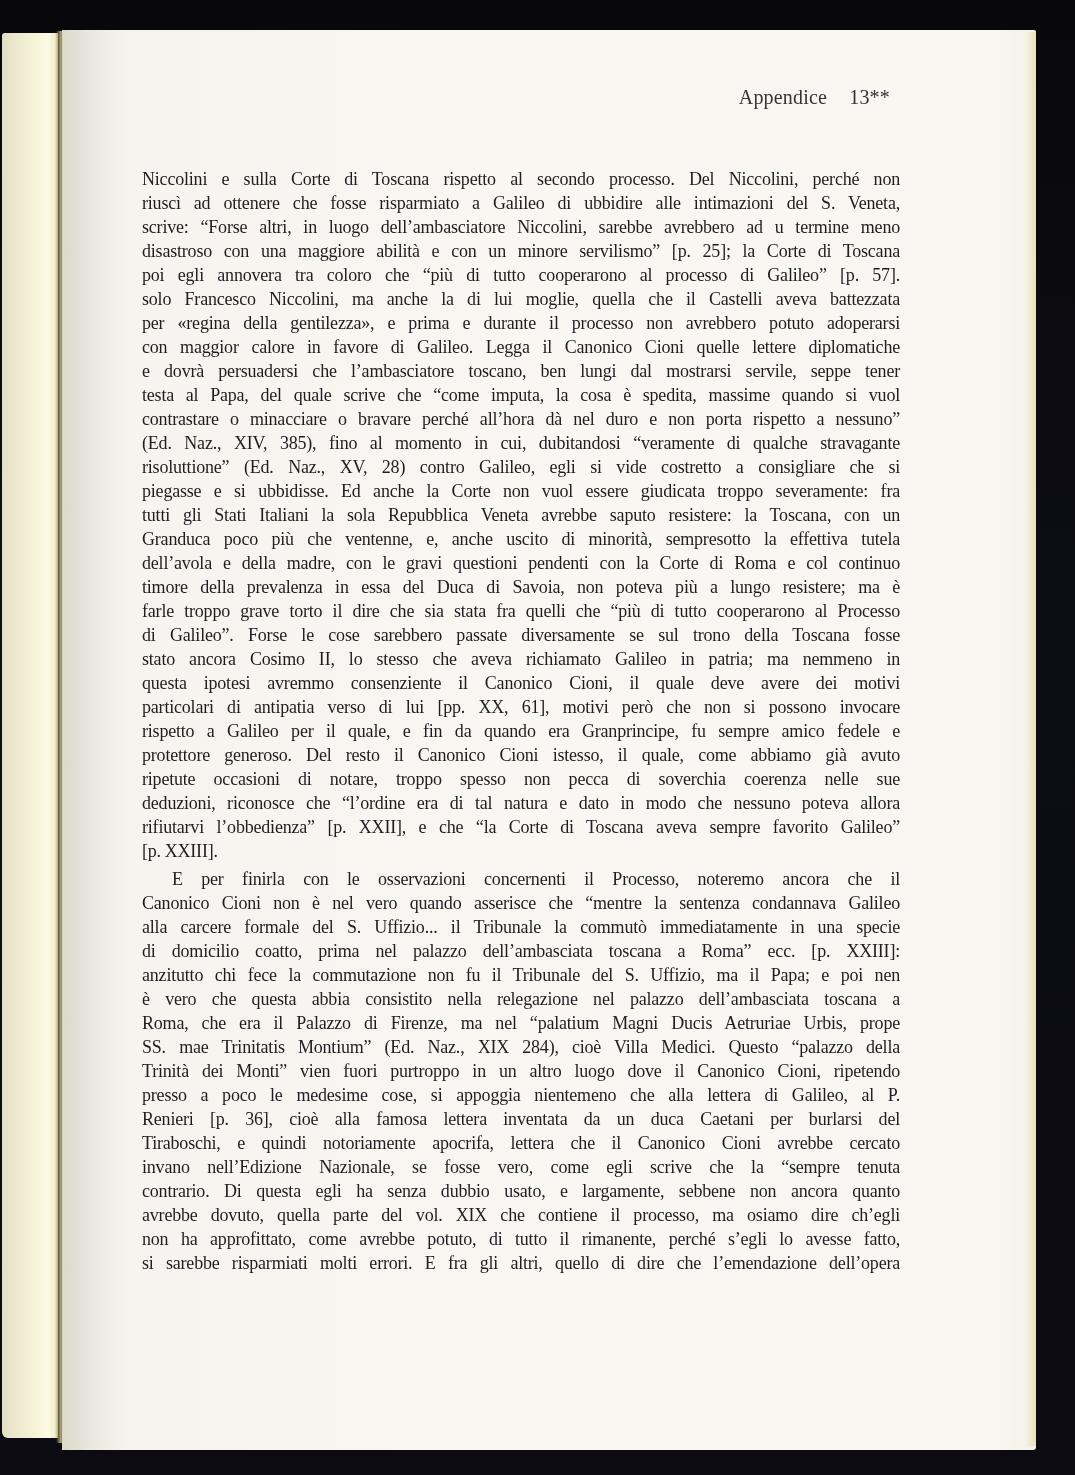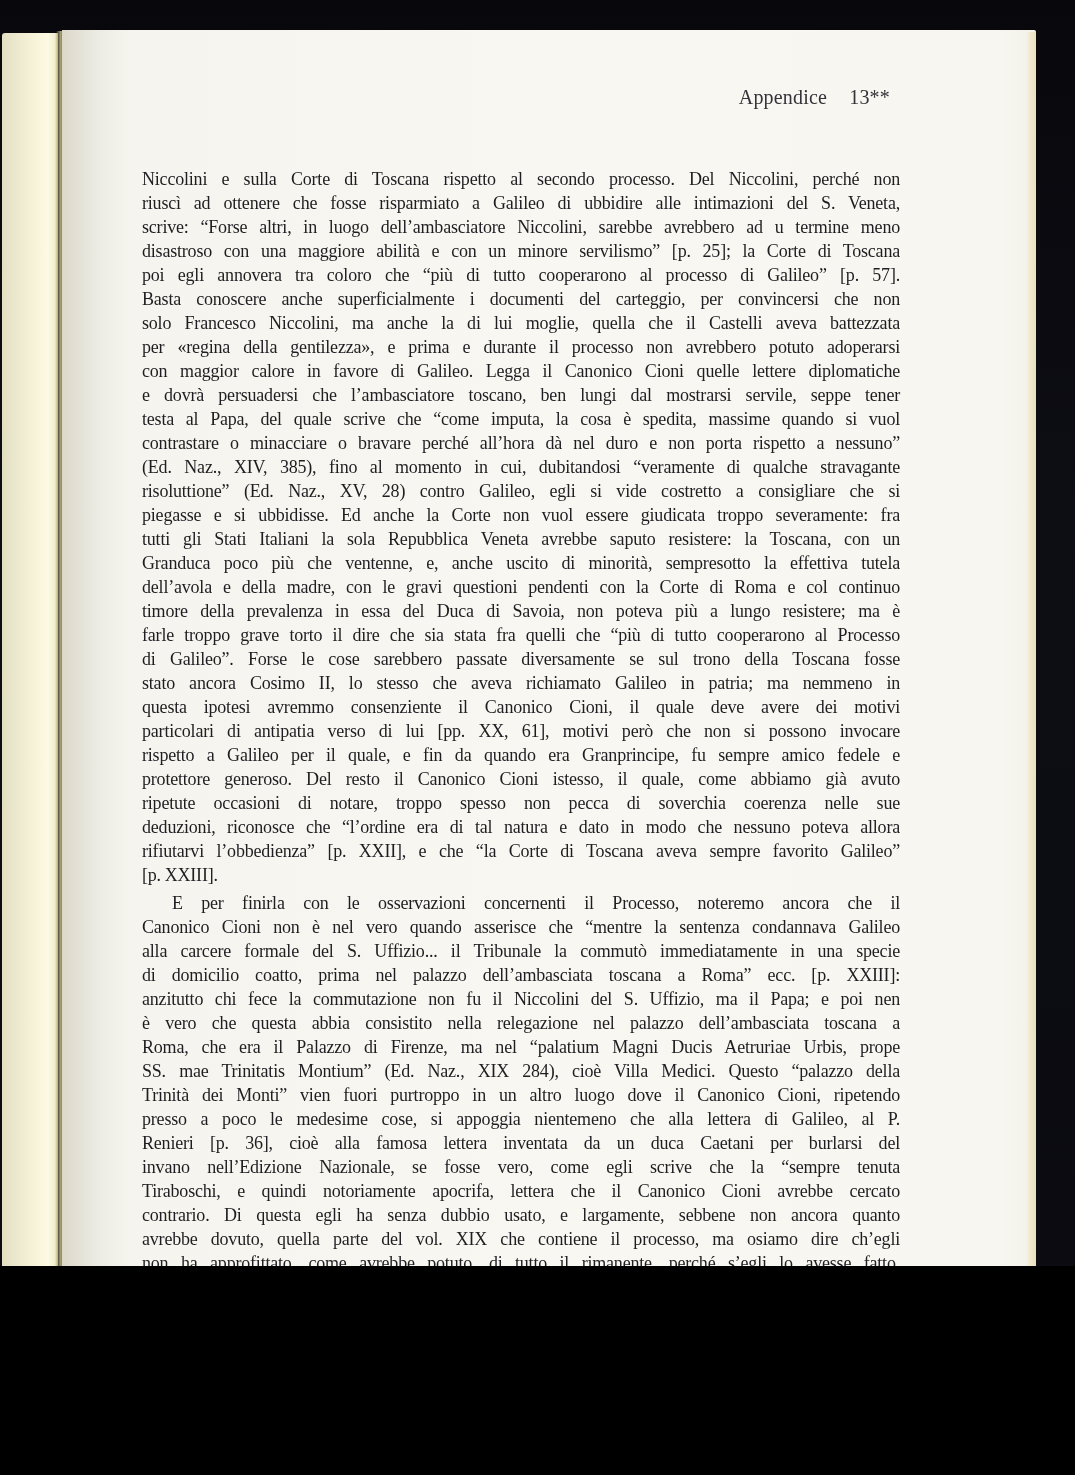--- a/index.html
+++ b/index.html
@@ -3,21 +3,21 @@
 <meta charset="utf-8">
 <style>
   html, body {
     margin: 0;
     padding: 0;
     background: #000;
   }
   .stage {
     position: relative;
     width: 1075px;
-    height: 1266px;
+    height: 1475px;
     background: linear-gradient(180deg, #08080c 0%, #0d0d14 40%, #0b0b11 100%);
     overflow: hidden;
     font-family: "Liberation Serif", "DejaVu Serif", serif;
   }
   
   .left-page-edge {
     position: absolute;
     left: 2px;
     top: 33px;
     width: 56px;
@@ -124,21 +124,20 @@
     <span>13**</span>
   </div>
 
   <div class="text-block">
       <div class="paragraph">
         <div class="line">Niccolini e sulla Corte di Toscana rispetto al secondo processo. Del Niccolini, perché non</div>
         <div class="line">riuscì ad ottenere che fosse risparmiato a Galileo di ubbidire alle intimazioni del S. Veneta,</div>
         <div class="line">scrive: “Forse altri, in luogo dell’ambasciatore Niccolini, sarebbe avrebbero ad u termine meno</div>
         <div class="line">disastroso con una maggiore abilità e con un minore servilismo” [p. 25]; la Corte di Toscana</div>
         <div class="line">poi egli annovera tra coloro che “più di tutto cooperarono al processo di Galileo” [p. 57].</div>
-        <div class="line">Basta conoscere anche superficialmente i documenti del carteggio, per convincersi che non</div>
         <div class="line">solo Francesco Niccolini, ma anche la di lui moglie, quella che il Castelli aveva battezzata</div>
         <div class="line">per «regina della gentilezza», e prima e durante il processo non avrebbero potuto adoperarsi</div>
         <div class="line">con maggior calore in favore di Galileo. Legga il Canonico Cioni quelle lettere diplomatiche</div>
         <div class="line">e dovrà persuadersi che l’ambasciatore toscano, ben lungi dal mostrarsi servile, seppe tener</div>
         <div class="line">testa al Papa, del quale scrive che “come imputa, la cosa è spedita, massime quando si vuol</div>
         <div class="line">contrastare o minacciare o bravare perché all’hora dà nel duro e non porta rispetto a nessuno”</div>
         <div class="line">(Ed. Naz., XIV, 385), fino al momento in cui, dubitandosi “veramente di qualche stravagante</div>
         <div class="line">risoluttione” (Ed. Naz., XV, 28) contro Galileo, egli si vide costretto a consigliare che si</div>
         <div class="line">piegasse e si ubbidisse. Ed anche la Corte non vuol essere giudicata troppo severamente: fra</div>
         <div class="line">tutti gli Stati Italiani la sola Repubblica Veneta avrebbe saputo resistere: la Toscana, con un</div>
@@ -155,28 +154,28 @@
         <div class="line">ripetute occasioni di notare, troppo spesso non pecca di soverchia coerenza nelle sue</div>
         <div class="line">deduzioni, riconosce che “l’ordine era di tal natura e dato in modo che nessuno poteva allora</div>
         <div class="line">rifiutarvi l’obbedienza” [p. XXII], e che “la Corte di Toscana aveva sempre favorito Galileo”</div>
         <div class="line short">[p. XXIII].</div>
       </div>
       <div class="paragraph">
         <div class="line indent">E per finirla con le osservazioni concernenti il Processo, noteremo ancora che il</div>
         <div class="line">Canonico Cioni non è nel vero quando asserisce che “mentre la sentenza condannava Galileo</div>
         <div class="line">alla carcere formale del S. Uffizio... il Tribunale la commutò immediatamente in una specie</div>
         <div class="line">di domicilio coatto, prima nel palazzo dell’ambasciata toscana a Roma” ecc. [p. XXIII]:</div>
-        <div class="line">anzitutto chi fece la commutazione non fu il Niccolini del S. Uffizio, ma il Papa; e poi nen</div>
+        <div class="line">anzitutto chi fece la commutazione non fu il Tribunale del S. Uffizio, ma il Papa; e poi nen</div>
         <div class="line">è vero che questa abbia consistito nella relegazione nel palazzo dell’ambasciata toscana a</div>
         <div class="line">Roma, che era il Palazzo di Firenze, ma nel “palatium Magni Ducis Aetruriae Urbis, prope</div>
         <div class="line">SS. mae Trinitatis Montium” (Ed. Naz., XIX 284), cioè Villa Medici. Questo “palazzo della</div>
         <div class="line">Trinità dei Monti” vien fuori purtroppo in un altro luogo dove il Canonico Cioni, ripetendo</div>
         <div class="line">presso a poco le medesime cose, si appoggia nientemeno che alla lettera di Galileo, al P.</div>
         <div class="line">Renieri [p. 36], cioè alla famosa lettera inventata da un duca Caetani per burlarsi del</div>
+        <div class="line">Tiraboschi, e quindi notoriamente apocrifa, lettera che il Canonico Cioni avrebbe cercato</div>
         <div class="line">invano nell’Edizione Nazionale, se fosse vero, come egli scrive che la “sempre tenuta</div>
-        <div class="line">Tiraboschi, e quindi notoriamente apocrifa, lettera che il Canonico Cioni avrebbe cercato</div>
         <div class="line">contrario. Di questa egli ha senza dubbio usato, e largamente, sebbene non ancora quanto</div>
         <div class="line">avrebbe dovuto, quella parte del vol. XIX che contiene il processo, ma osiamo dire ch’egli</div>
         <div class="line">non ha approfittato, come avrebbe potuto, di tutto il rimanente, perché s’egli lo avesse fatto,</div>
         <div class="line">si sarebbe risparmiati molti errori. E fra gli altri, quello di dire che l’emendazione dell’opera</div>
       </div>
     </div>
 </div>
 
 </body></html>

